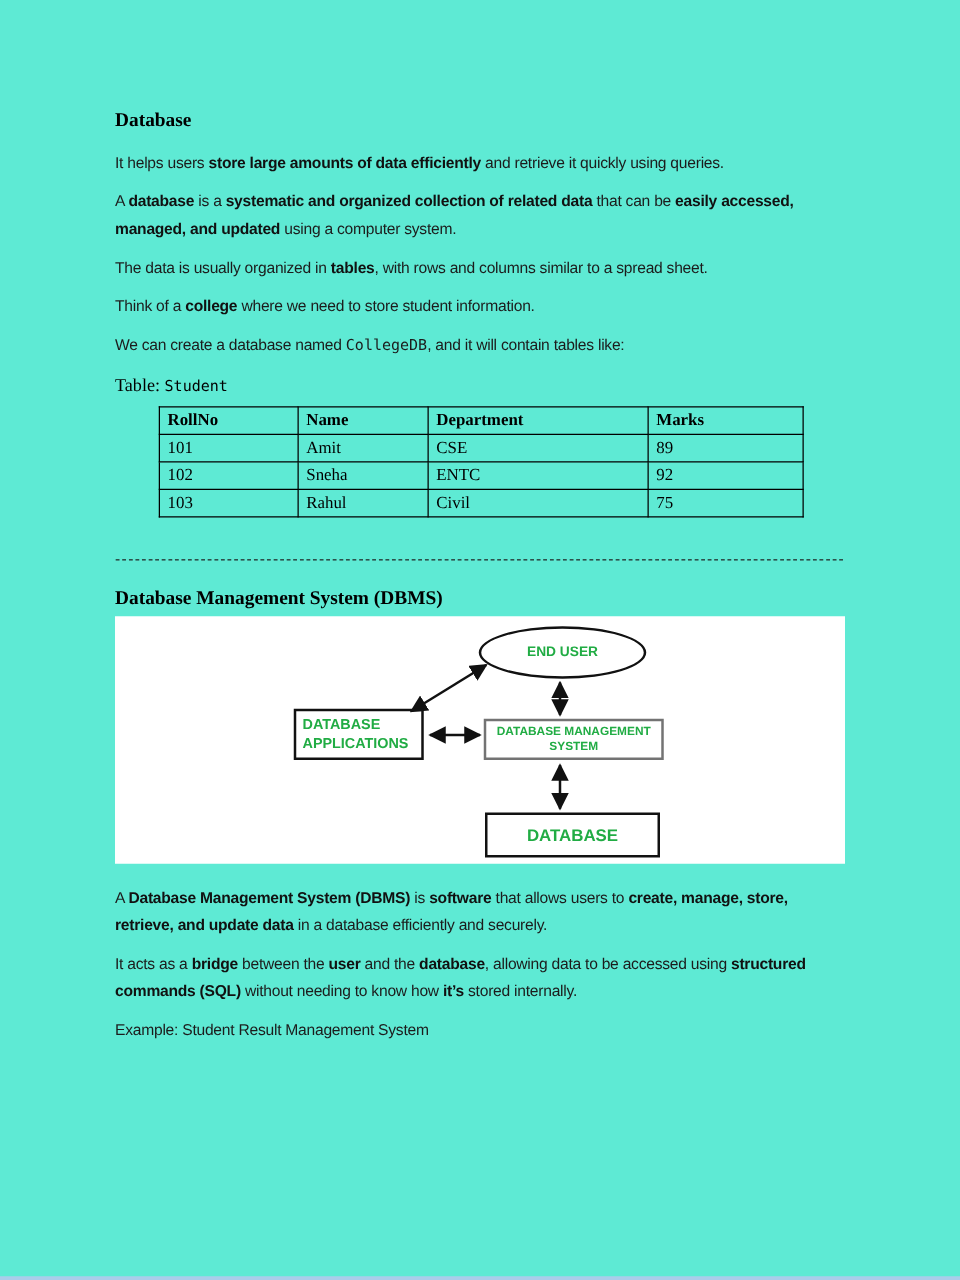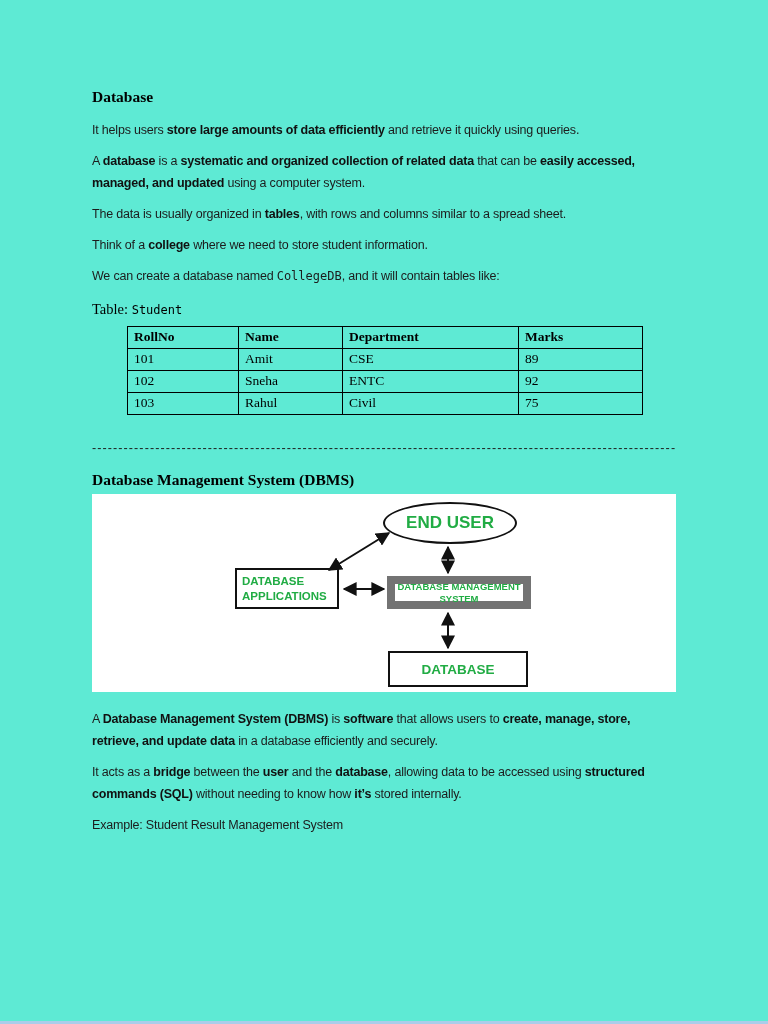--- a/index.html
+++ b/index.html
@@ -80,36 +80,36 @@
     font-family: "Liberation Sans", sans-serif;
   }
   .diagram .green-text { color: var(--diagram-green, #21ac44); font-weight: bold; }
   .ellipse {
     position: absolute;
     left: 291px; top: 8px;
     width: 134px; height: 42px;
     border: 2px solid #111;
     border-radius: 50%;
     display: flex; align-items: center; justify-content: center;
-    font-size: 17px;
+    font-size: 11px;
   }
   .dbapps-box {
     position: absolute;
     left: 143px; top: 74px;
     width: 104px; height: 41px;
     border: 2px solid #111;
     display: flex; flex-direction: column; justify-content: center;
     padding-left: 5px;
     font-size: 11.5px; line-height: 15px;
   }
   .dbms-box {
     position: absolute;
     left: 295px; top: 82px;
     width: 144px; height: 33px;
-    border: 8px solid #737373;
+    border: 2px solid #737373;
     display: flex; flex-direction: column; justify-content: center; align-items: center;
     font-size: 9.5px; line-height: 12px; text-align: center;
   }
   .database-box {
     position: absolute;
     left: 296px; top: 157px;
     width: 140px; height: 36px;
     border: 2px solid #111;
     display: flex; align-items: center; justify-content: center;
     font-size: 13.5px;

